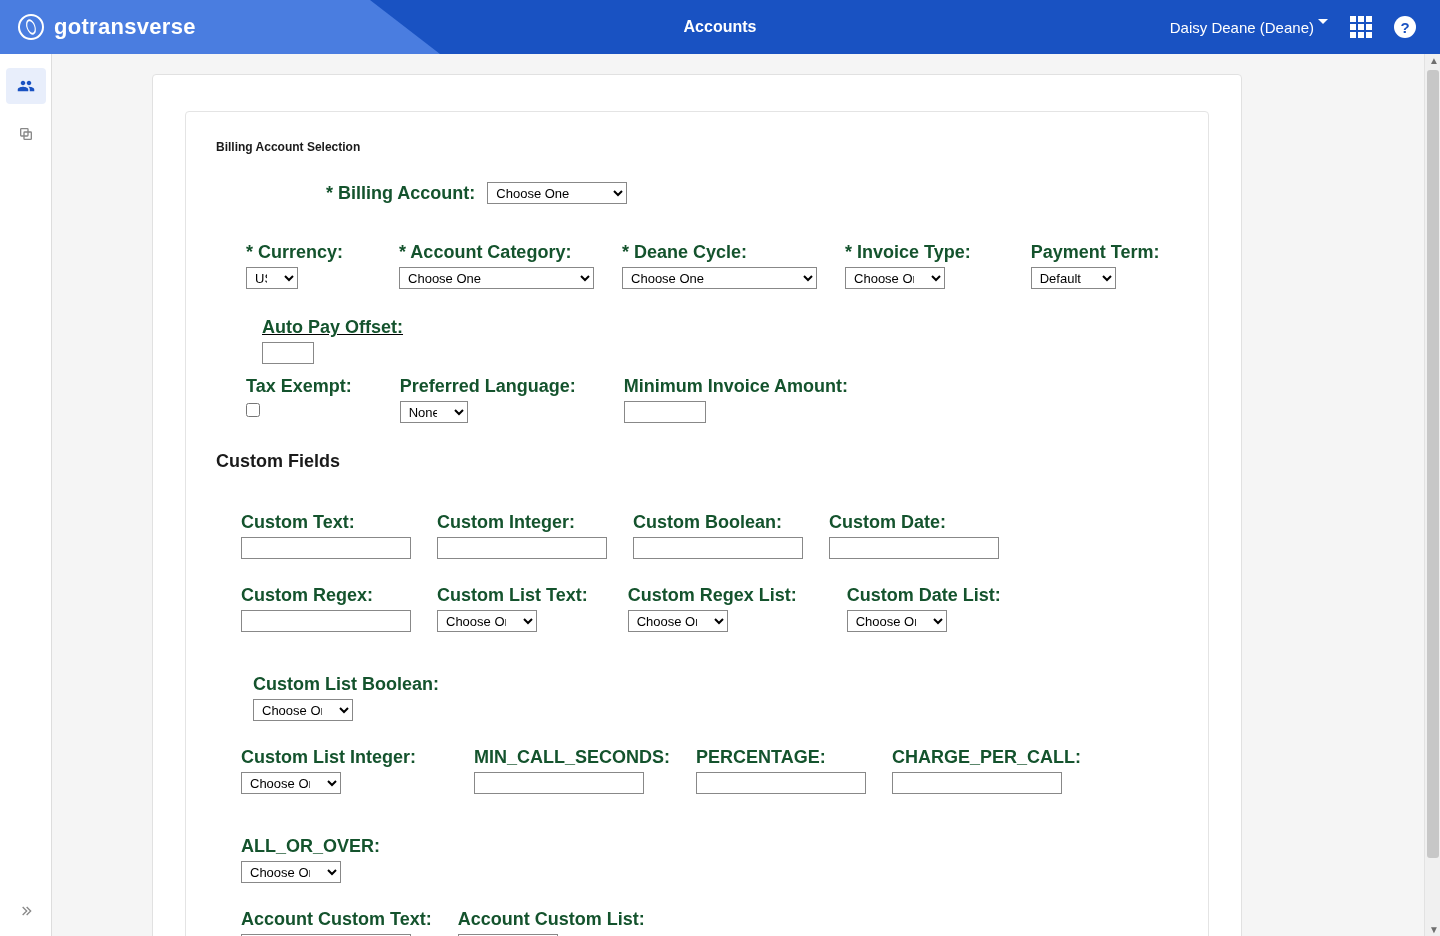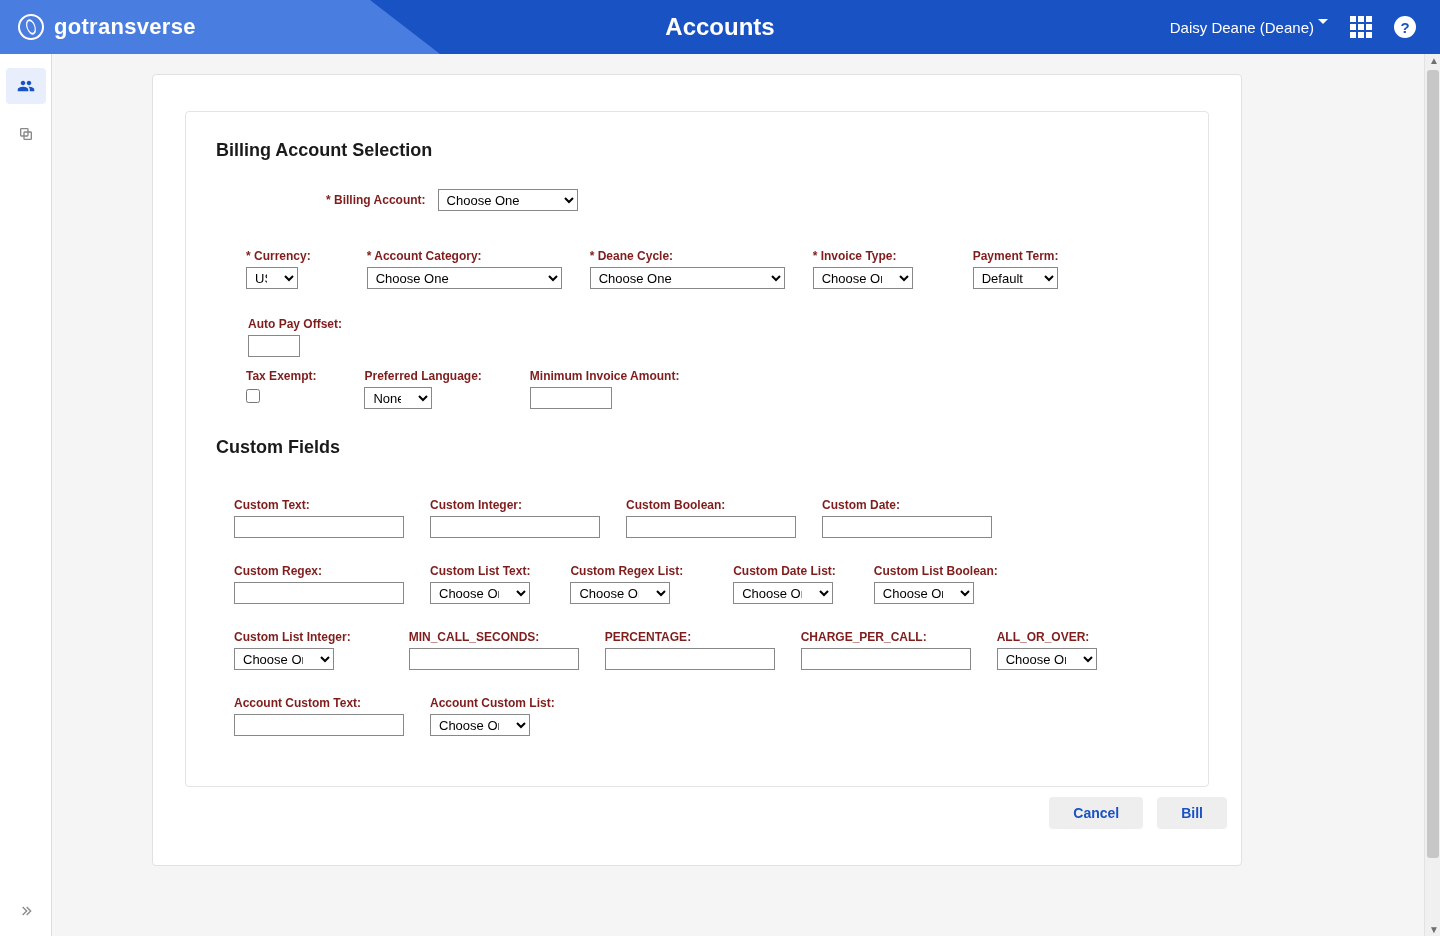--- a/index.html
+++ b/index.html
@@ -53,21 +53,21 @@
     }
     .brand-text {
       font-size: 22px;
       font-weight: 600;
       letter-spacing: 0.3px;
     }
     .topbar-title {
       position: absolute;
       left: 0; right: 0;
       text-align: center;
-      font-size: 24px;
+      font-size: 16px;
       font-weight: 600;
       pointer-events: none;
     }
     .topbar-right {
       margin-left: auto;
       display: flex;
       align-items: center;
       gap: 22px;
       margin-right: 24px;
       position: relative; z-index: 1;
@@ -148,40 +148,40 @@
       padding: 36px 0 36px 0;
       max-width: 1090px;
     }
     .inner-card {
       margin: 0 32px;
       border: 1px solid #e4e4e4;
       border-radius: 4px;
       padding: 28px 30px 40px 30px;
     }
     .section-title {
-      font-size: 18px;
+      font-size: 12px;
       font-weight: 700;
       color: #1a1a1a;
       margin-bottom: 28px;
     }
     .field-row {
       display: flex;
       flex-wrap: wrap;
       gap: 40px 28px;
       margin-bottom: 28px;
     }
     .field {
       display: flex;
       flex-direction: column;
       gap: 4px;
     }
     .field-label {
-      font-size: 12px;
+      font-size: 18px;
       font-weight: 700;
-      color: #7f1d1d;
+      color: #14532d;
       white-space: nowrap;
     }
     .billing-account-row {
       display:flex;
       align-items: center;
       gap: 12px;
       margin-left: 110px;
       margin-bottom: 38px;
     }
     select, input[type="text"] {
@@ -202,22 +202,22 @@
     .w-85  { width: 85px; }
     .custom-section-title {
       font-size: 18px;
       font-weight: 700;
       color: #1a1a1a;
       margin: 28px 0 40px 0;
     }
     .custom-row {
       display: flex;
       flex-wrap: wrap;
-      gap: 26px 26px;
-      margin-left: 18px;
+      gap: 42px 26px;
+      margin-left: 25px;
       margin-bottom: 26px;
     }
     .buttons {
       display:flex;
       justify-content: flex-end;
       gap: 14px;
       margin: 10px 14px 0 0;
       max-width: 1090px;
       align-items: center;
     }
@@ -335,21 +335,21 @@
           <div class="field">
             <span class="field-label">* Invoice Type:</span>
             <select class="w-100"><option>Choose One</option></select>
           </div>
           <div class="field" style="margin-left:32px;">
             <span class="field-label">Payment Term:</span>
             <select class="w-85"><option>Default</option></select>
           </div>
         </div>
 
-        <div class="field-row" style="margin-left:32px; gap:8px 60px; margin-bottom:12px;">
+        <div class="field-row" style="margin-left:46px; gap:8px 60px; margin-bottom:12px;text-decoration:underline;">
           <div class="field">
             <span class="field-label">Auto Pay Offset:</span>
             <input type="text" class="w-60" style="">
           </div>
         </div>
 
         <div class="field-row" style="margin-left:30px; gap:8px 48px;">
           <div class="field">
             <span class="field-label">Tax Exempt:</span>
             <input type="checkbox" style="width: 14px; height: 14px; margin-top: 2px;">

